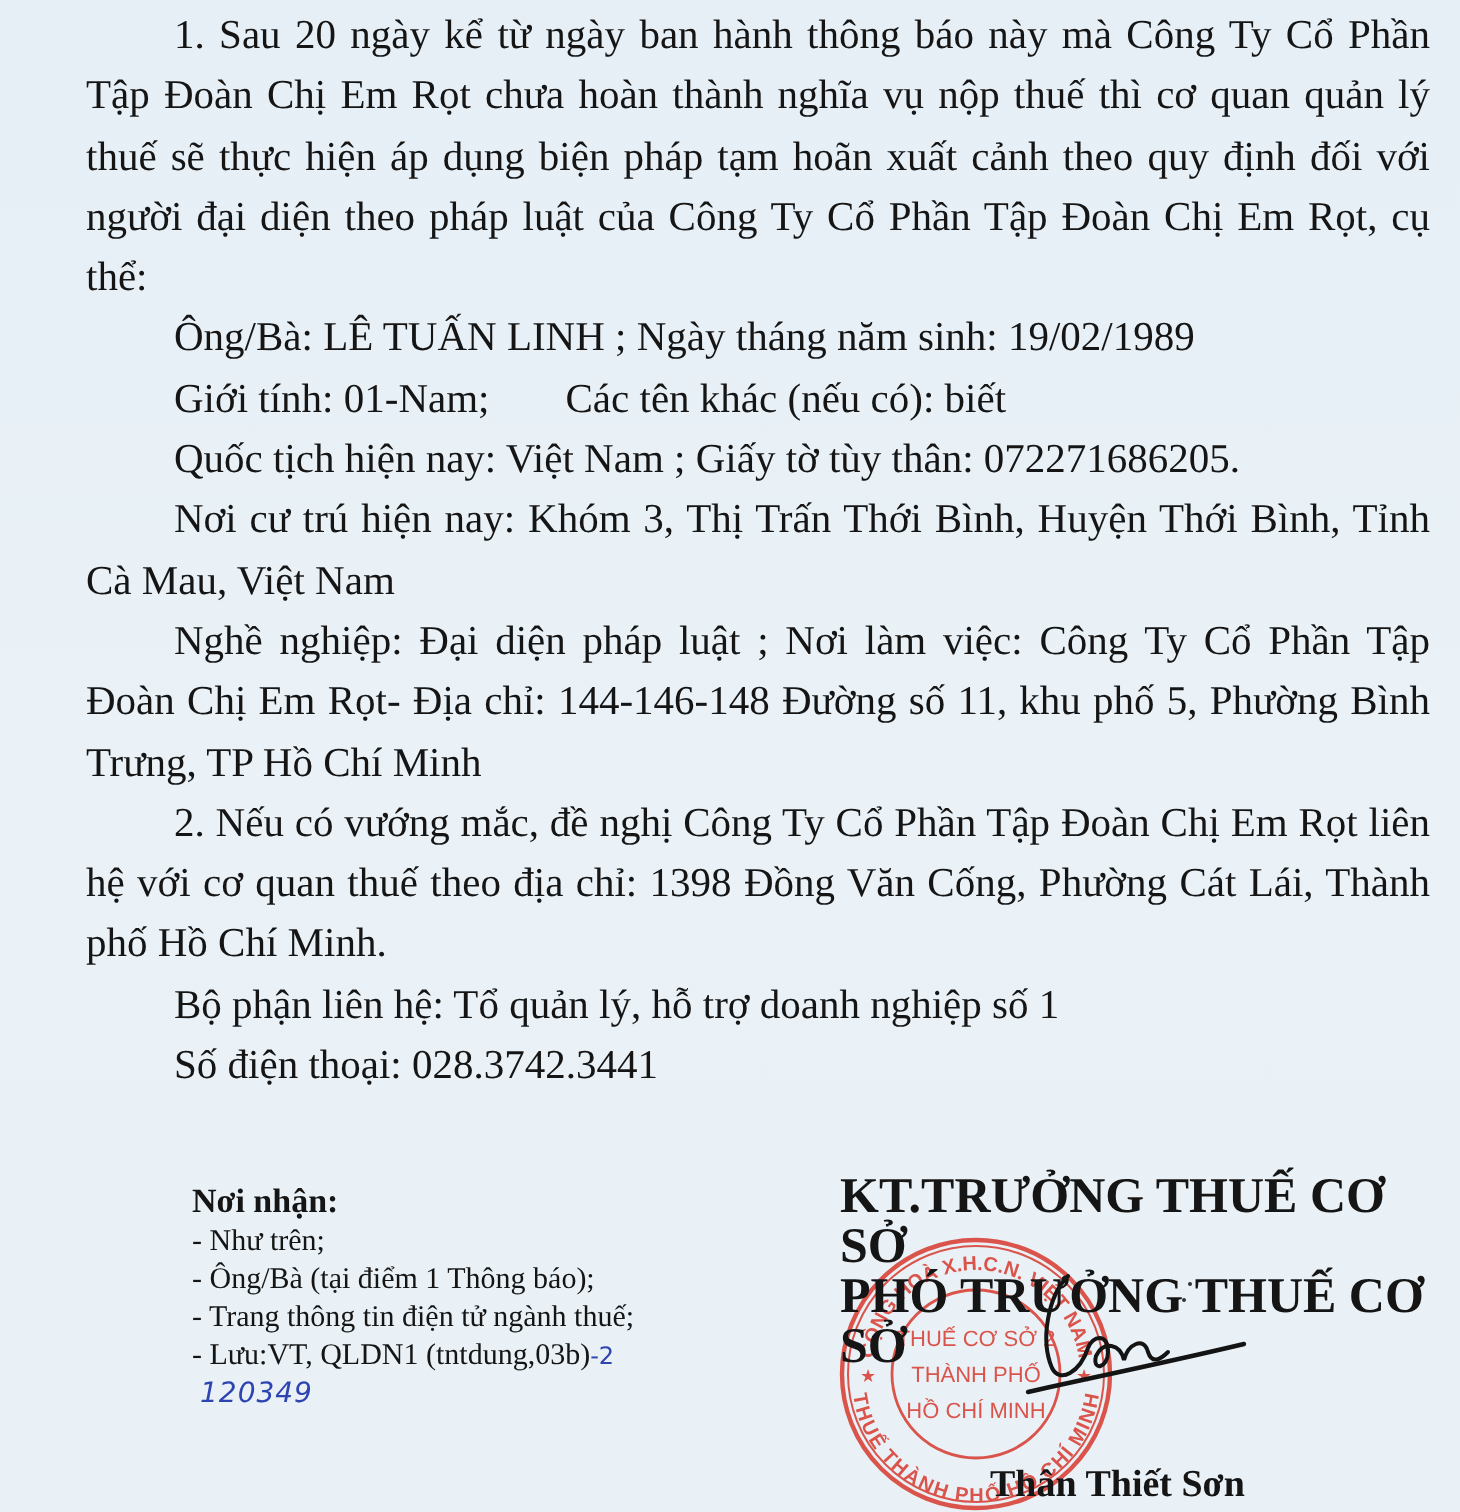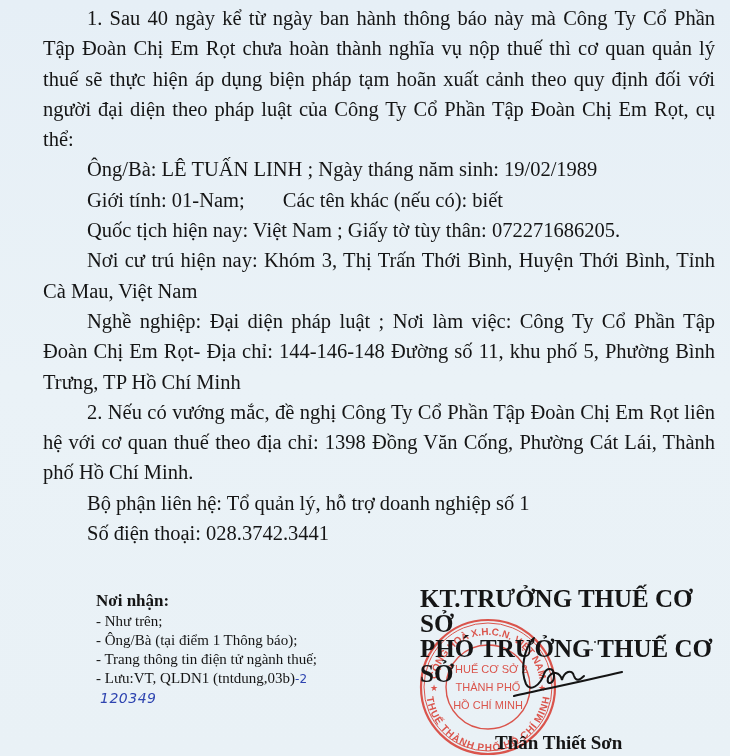--- a/index.html
+++ b/index.html
@@ -105,21 +105,21 @@
       z-index: 2;
     }
   </style>
 </head>
 <body>
 
 <div class="page">
 
   <div class="body-text">
     <p class="para" style="margin-top:3px;">
-      <span>1. Sau 40 ngày kể từ ngày ban hành thông báo này mà Công Ty Cổ Phần Tập Đoàn Chị Em Rọt chưa hoàn thành nghĩa vụ nộp thuế thì cơ quan quản lý thuế sẽ thực hiện áp dụng biện pháp tạm hoãn xuất cảnh theo quy định đối với người đại diện theo pháp luật của Công Ty Cổ Phần Tập Đoàn Chị Em Rọt, cụ thể:</span>
+      <span>1. Sau 20 ngày kể từ ngày ban hành thông báo này mà Công Ty Cổ Phần Tập Đoàn Chị Em Rọt chưa hoàn thành nghĩa vụ nộp thuế thì cơ quan quản lý thuế sẽ thực hiện áp dụng biện pháp tạm hoãn xuất cảnh theo quy định đối với người đại diện theo pháp luật của Công Ty Cổ Phần Tập Đoàn Chị Em Rọt, cụ thể:</span>
     </p>
     <p class="para">
       <span>Ông/Bà: LÊ TUẤN LINH ; Ngày tháng năm sinh: 19/02/1989</span>
     </p>
     <p class="para">
       <span>Giới tính: 01-Nam;</span><span class="gt-gap"></span><span>Các tên khác (nếu có): biết</span>
     </p>
     <p class="para">
       <span>Quốc tịch hiện nay: Việt Nam ; Giấy tờ tùy thân: 072271686205.</span>
     </p>

